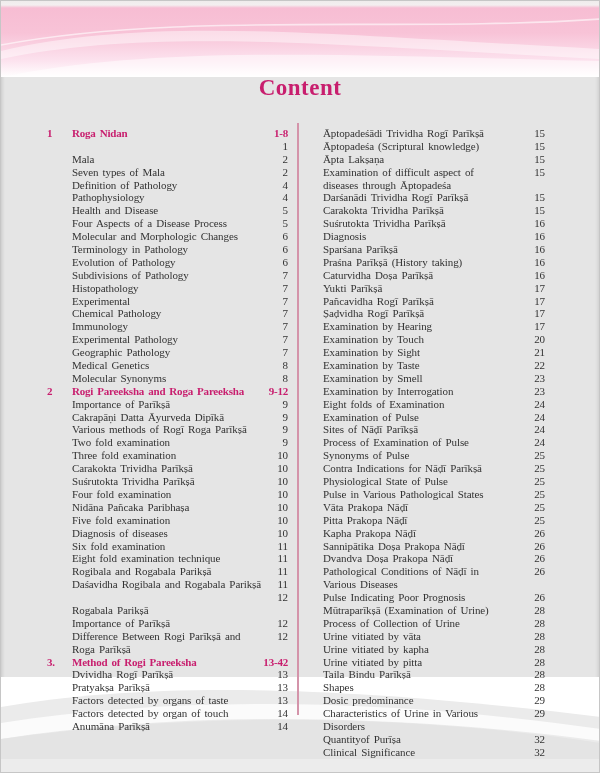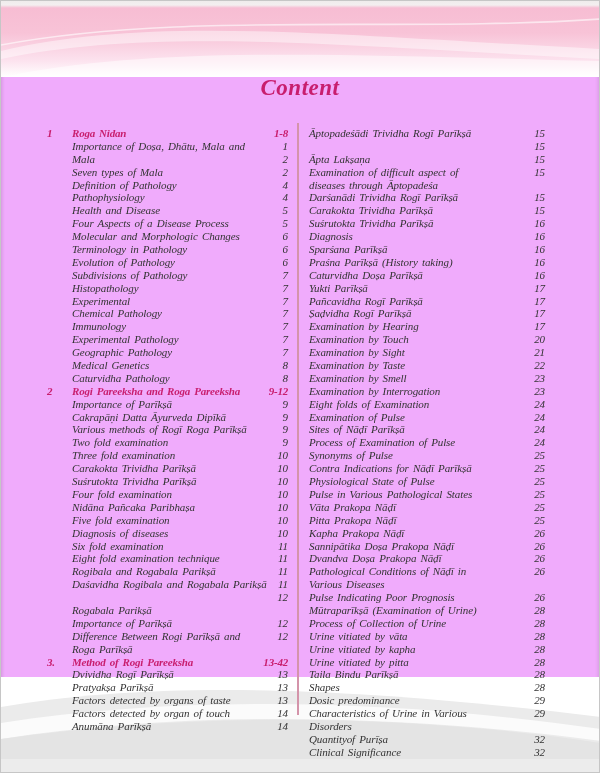--- a/index.html
+++ b/index.html
@@ -5,47 +5,46 @@
   :root{
     --accent:#c81e6e;
     --divider:#d494aa;
     --text:#333333;
     --header-pink:#f7bdd3;
   }
   html,body{margin:0;padding:0;background:#bfbfbf;}
   .page{
     position:relative;
     width:600px;height:773px;
-    background:#f0abfc;
+    background:#e5e5e5;
     box-sizing:border-box;
     border:1px solid #c6c6c6;
     box-shadow:inset 2px 0 3px rgba(0,0,0,.08), inset -2px 0 3px rgba(0,0,0,.06), inset 0 -2px 3px rgba(0,0,0,.05);
     overflow:hidden;
     font-family:"Liberation Serif","DejaVu Serif",serif;
     color:var(--text);
-    font-style:italic;
   }
   .header-band{
     position:absolute;top:0;left:0;right:0;height:76px;
     background:linear-gradient(180deg,#efecec 0px,#f3eff0 4px,var(--header-pink) 7px,#f8c3d7 42%,#fce2ee 78%,#ffffff 100%);
   }
   .header-band svg{position:absolute;top:0;left:0;}
   .title{
     position:absolute;top:74px;left:0;width:100%;
     margin:0;text-align:center;
     font-size:23px;font-weight:bold;letter-spacing:.5px;
     color:var(--accent);
   }
   .toc{
     position:absolute;top:126px;left:0;right:0;
     display:flex;z-index:2;
   }
   .col{box-sizing:border-box;}
   .col-left{width:296px;padding-left:46px;padding-right:9px;}
-  .col-right{flex:1;padding-left:12px;padding-right:54px;}
+  .col-right{flex:1;padding-left:6px;padding-right:54px;margin-left:20px;}
   .toc-row{
     display:flex;align-items:baseline;
     height:12.9px;line-height:12.9px;
     font-size:11px;word-spacing:1.5px;letter-spacing:-0.1px;
     white-space:nowrap;
   }
   .toc-num{width:25px;flex:0 0 25px;}
   .toc-text{flex:0 1 auto;overflow:visible;}
   .toc-page{margin-left:auto;padding-left:4px;text-align:right;}
   .toc-heading{color:var(--accent);font-weight:bold;letter-spacing:-0.2px;}
@@ -77,21 +76,20 @@
 
   <div class="toc">
     <div class="col col-left" id="col-left">
         <div class="toc-row toc-heading">
           <span class="toc-num">1</span>
           <span class="toc-text">Roga Nidan</span>
           <span class="toc-page">1-8</span>
         </div>
         <div class="toc-row">
           <span class="toc-num"></span>
-          <span class="toc-text">Importance of Doṣa, Dhātu, Mala and</span>
           <span class="toc-page">1</span>
         </div>
         <div class="toc-row">
           <span class="toc-num"></span>
           <span class="toc-text">Mala</span>
           <span class="toc-page">2</span>
         </div>
         <div class="toc-row">
           <span class="toc-num"></span>
           <span class="toc-text">Seven types of Mala</span>
@@ -167,21 +165,21 @@
           <span class="toc-text">Geographic Pathology</span>
           <span class="toc-page">7</span>
         </div>
         <div class="toc-row">
           <span class="toc-num"></span>
           <span class="toc-text">Medical Genetics</span>
           <span class="toc-page">8</span>
         </div>
         <div class="toc-row">
           <span class="toc-num"></span>
-          <span class="toc-text">Caturvidha Pathology</span>
+          <span class="toc-text">Molecular Synonyms</span>
           <span class="toc-page">8</span>
         </div>
         <div class="toc-row toc-heading">
           <span class="toc-num">2</span>
           <span class="toc-text">Rogi Pareeksha and Roga Pareeksha</span>
           <span class="toc-page">9-12</span>
         </div>
         <div class="toc-row">
           <span class="toc-num"></span>
           <span class="toc-text">Importance of Parīkṣā</span>
@@ -311,20 +309,21 @@
           <span class="toc-text">Anumāna Parīkṣā</span>
           <span class="toc-page">14</span>
         </div>
       </div>
     <div class="col col-right" id="col-right">
         <div class="toc-row">
           <span class="toc-text">Āptopadeśādi Trividha Rogī Parīkṣā</span>
           <span class="toc-page">15</span>
         </div>
         <div class="toc-row">
+          <span class="toc-text">Āptopadeśa (Scriptural knowledge)</span>
           <span class="toc-page">15</span>
         </div>
         <div class="toc-row">
           <span class="toc-text">Āpta Lakṣaṇa</span>
           <span class="toc-page">15</span>
         </div>
         <div class="toc-row">
           <span class="toc-text">Examination of difficult aspect of</span>
           <span class="toc-page">15</span>
         </div>

